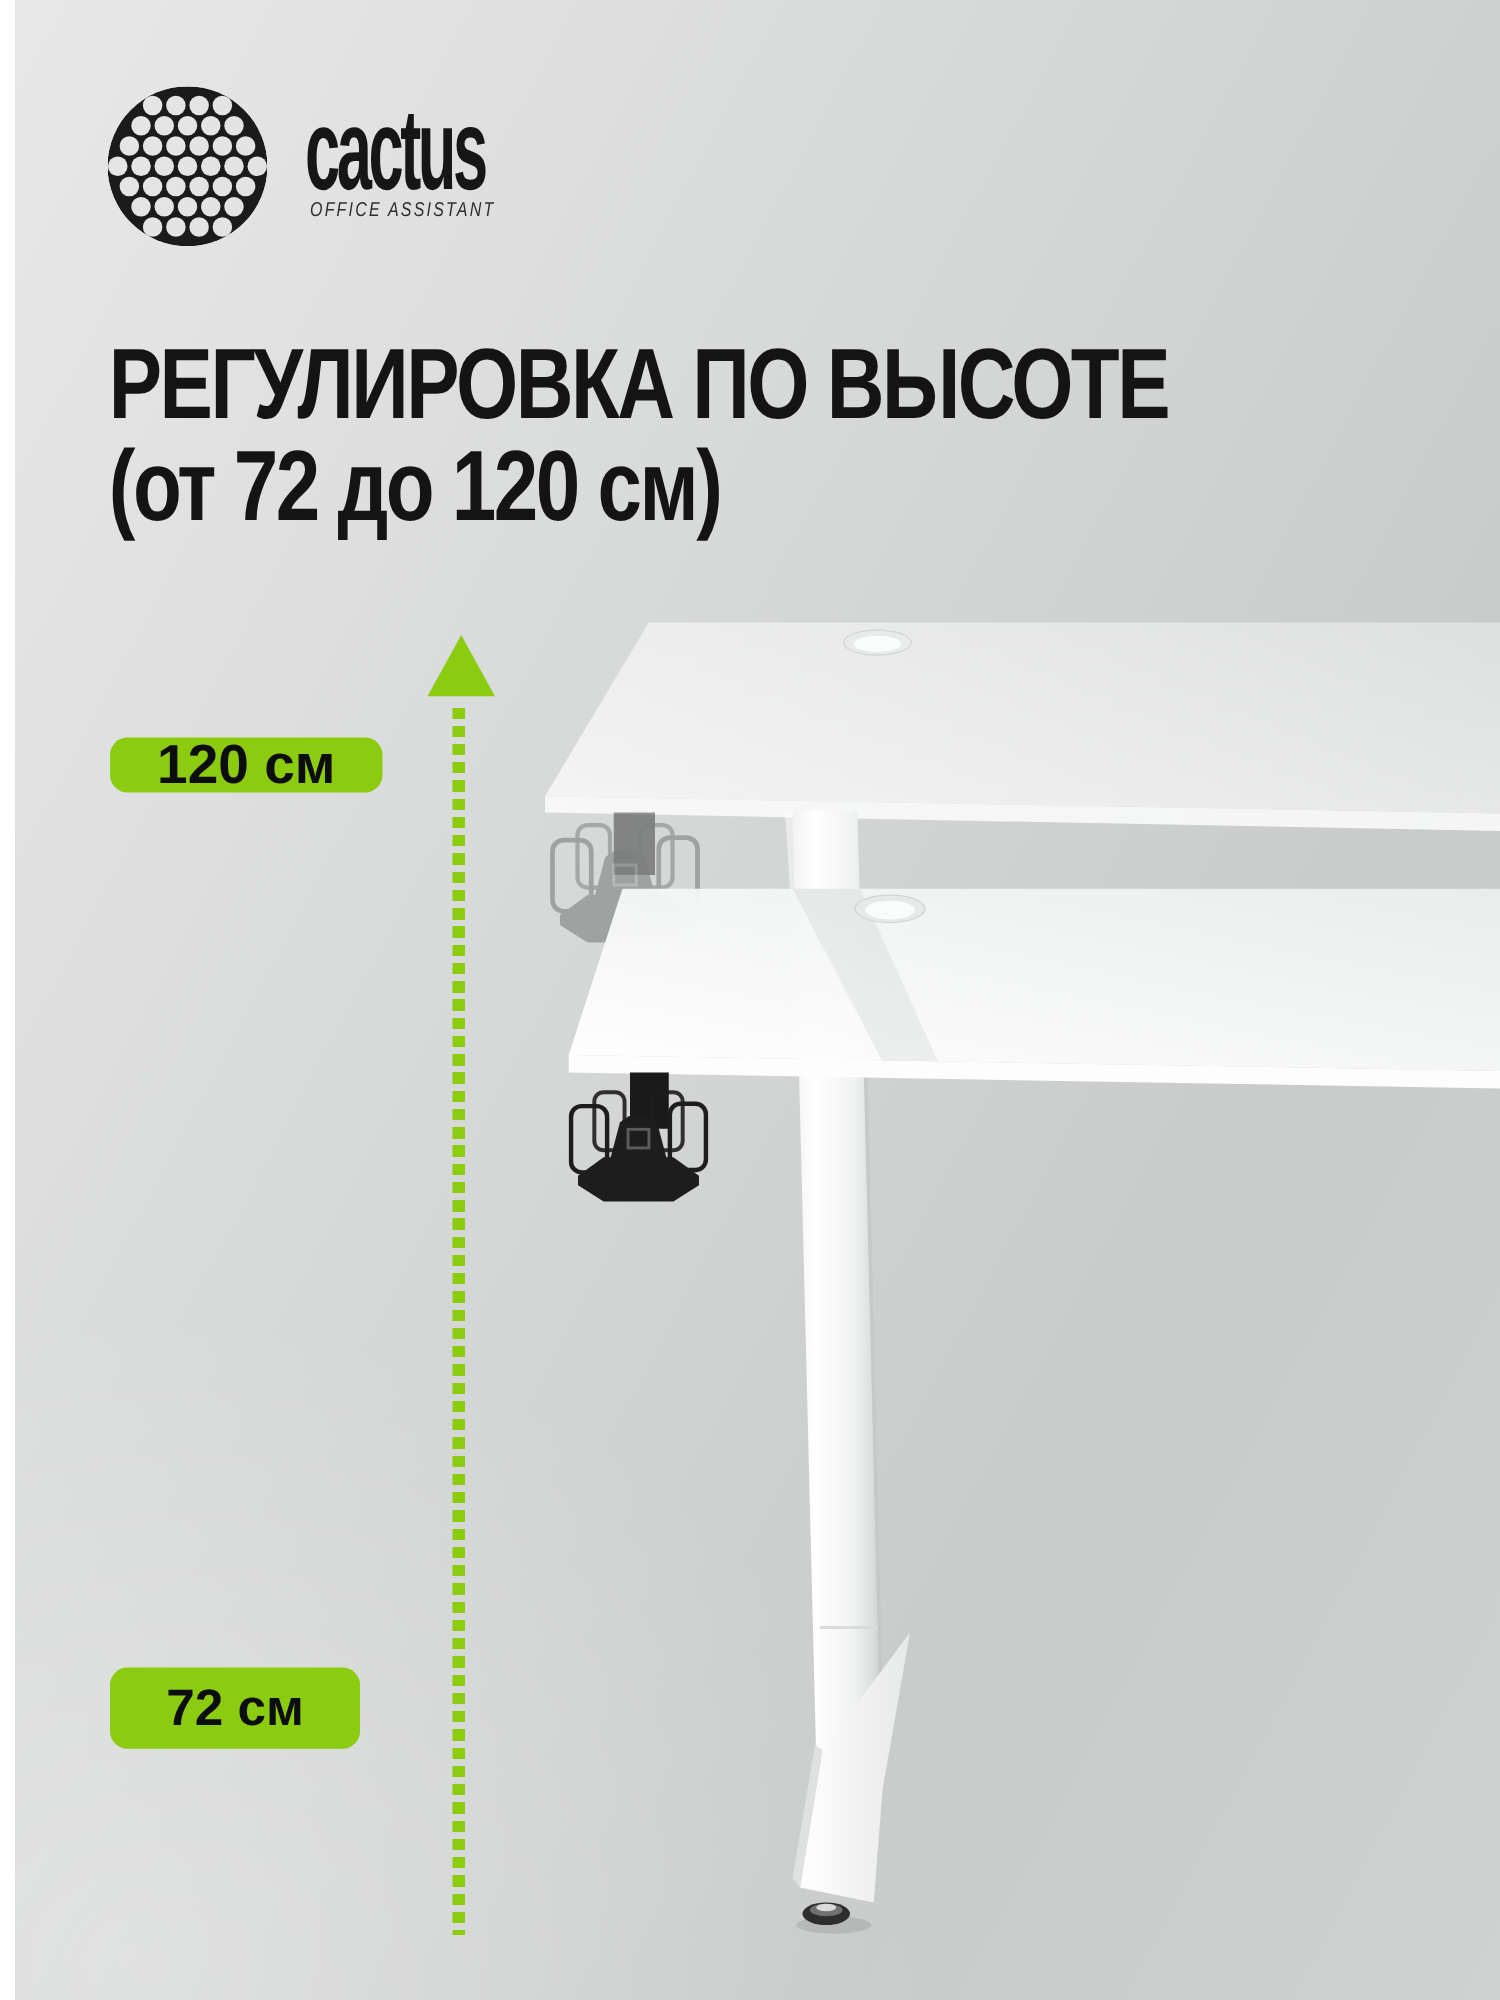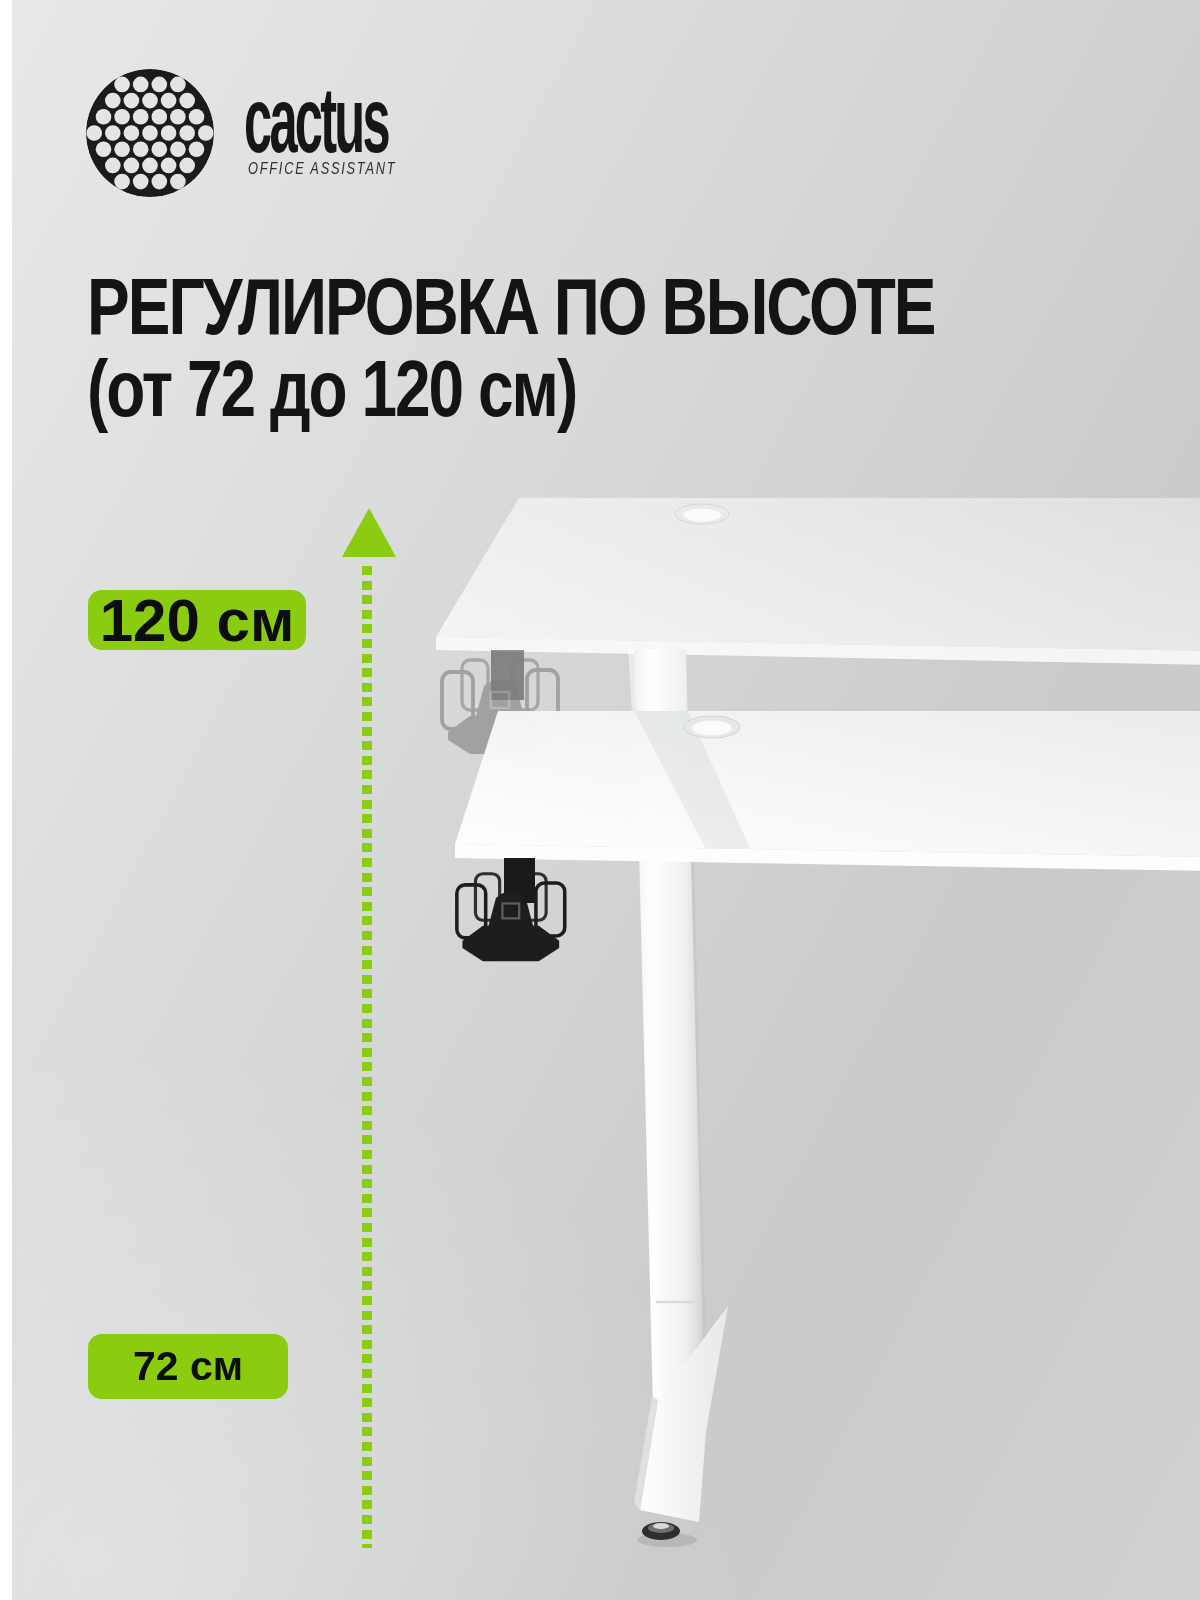--- a/index.html
+++ b/index.html
@@ -28,21 +28,21 @@
   .title{
     position:absolute;left:75px;top:266px;margin:0;
     font-size:80px;line-height:82px;font-weight:700;letter-spacing:-2.5px;
     color:#141414;white-space:nowrap;transform:scaleX(.8);transform-origin:0 0;
   }
   
   .badge{
     position:absolute;display:flex;align-items:center;justify-content:center;
     background:#8bcb10;border-radius:14px;color:#0d0d0d;font-weight:700;
   }
-  .badge-max{left:76px;top:590px;width:218px;height:60px;font-size:60px;}
+  .badge-max{left:76px;top:590px;width:218px;height:44px;font-size:44px;}
   .badge-min{left:76px;top:1334px;width:200px;height:65px;font-size:41px;}
   
   .arrow-head{
     position:absolute;left:330px;top:508px;width:0;height:0;
     border-left:27px solid transparent;border-right:27px solid transparent;
     border-bottom:49px solid #8bcb10;
   }
   .arrow-dashes{
     position:absolute;left:350px;top:566px;width:10px;height:982px;
     background:repeating-linear-gradient(to bottom,#8bcb10 0 9px,rgba(0,0,0,0) 9px 14.6px);

